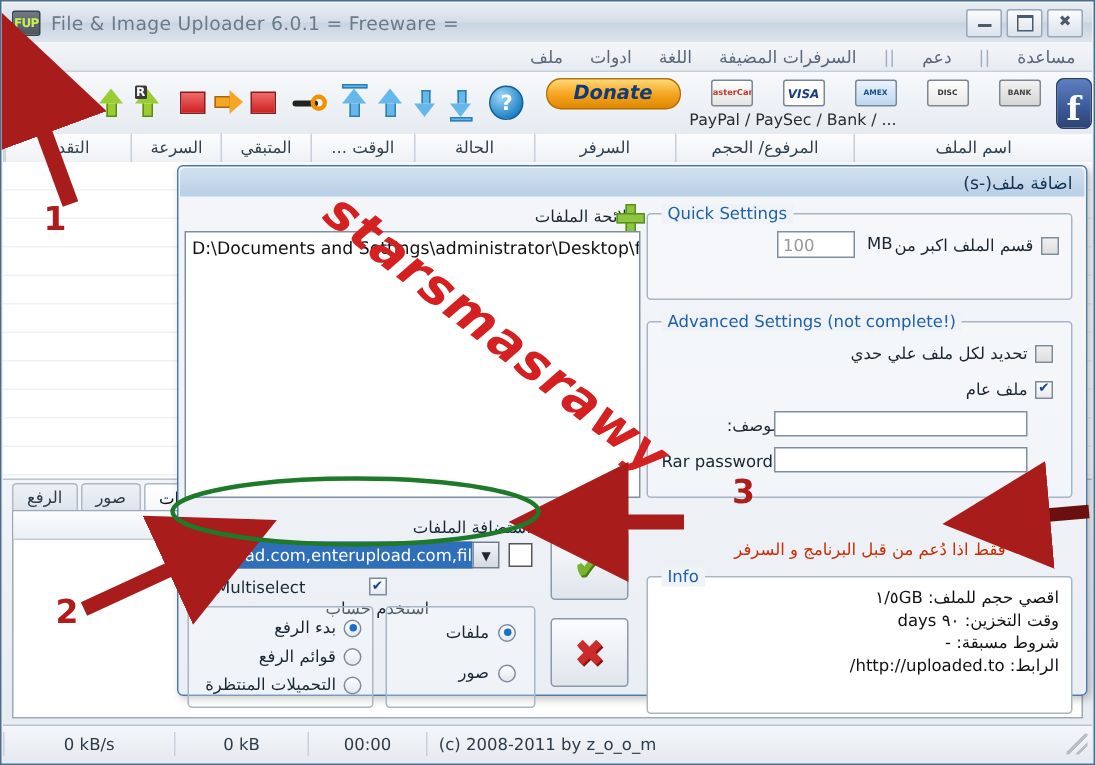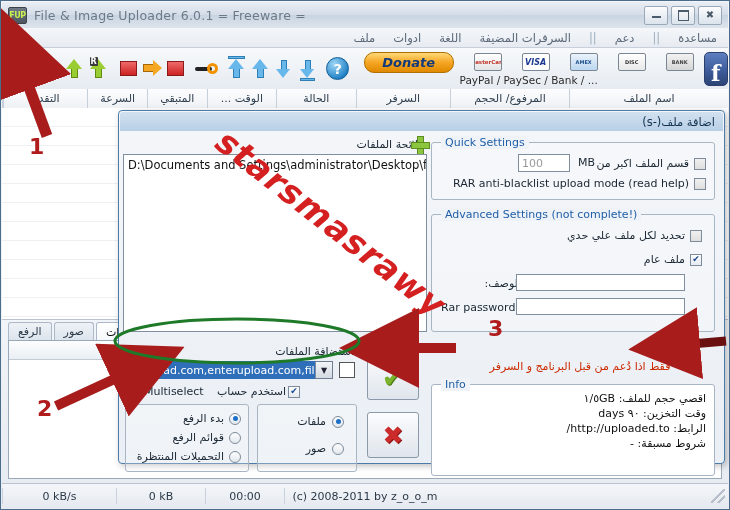--- a/index.html
+++ b/index.html
@@ -491,24 +491,20 @@
       </div>
 
       <div class="group" style="left:312px; top:10px; width:282px; height:56px;">
         <div class="gtitle">Quick Settings</div>
         <div style="position:absolute; right:8px; top:14px; direction:rtl; display:flex; align-items:center; gap:5px;">
           <span class="chk gray"></span>
           <span class="lbl-ar">قسم الملف اكبر من</span>
         </div>
         <div class="txtbox" style="position:absolute; left:86px; top:11px; width:52px; height:18px; color:#999;">100</div>
         <div style="position:absolute; left:146px; top:13px; font-size:11px; color:#1a2733;">MB</div>
-        <div style="position:absolute; right:8px; top:34px; direction:rtl; display:flex; align-items:center; gap:5px;">
-          <span class="chk gray"></span>
-          <span style="font-size:11px; color:#1a2733; direction:ltr;">RAR anti-blacklist upload mode (read help)</span>
-        </div>
       </div>
 
       <div class="group" style="left:312px; top:82px; width:282px; height:116px;">
         <div class="gtitle">Advanced Settings (not complete!)</div>
         <div style="position:absolute; right:12px; top:14px; direction:rtl; display:flex; align-items:center; gap:5px;">
           <span class="chk gray"></span>
           <span class="lbl-ar">تحديد لكل ملف علي حدي</span>
         </div>
         <div style="position:absolute; right:12px; top:38px; direction:rtl; display:flex; align-items:center; gap:5px;">
           <span class="chk on"></span>
@@ -526,21 +522,21 @@
       <div class="combo">
         <div class="val">duckload.com,enterupload.com,filekeep</div>
         <div class="arrow">▼</div>
       </div>
       <div class="small-chk-box"></div>
 
       <div style="position:absolute; left:8px; top:253px; display:flex; align-items:center; gap:5px;">
         <span class="chk on"></span>
         <span style="font-size:11px; color:#1a2733;">Multiselect</span>
       </div>
-      <div style="position:absolute; left:98px; top:253px; direction:rtl; display:flex; align-items:center; gap:2px;">
+      <div style="position:absolute; left:98px; top:253px; direction:rtl; display:flex; align-items:center; gap:2px;flex-direction:column;">
         <span class="chk on"></span>
         <span class="lbl-ar">استخدم حساب</span>
       </div>
 
       <div class="group" style="left:6px; top:272px; width:122px; height:66px;">
         <div style="position:absolute; right:7px; top:7px; direction:rtl; display:flex; align-items:center; gap:5px;">
           <span class="radio on"></span>
           <span class="lbl-ar">بدء الرفع</span>
         </div>
         <div style="position:absolute; right:7px; top:26px; direction:rtl; display:flex; align-items:center; gap:5px;">
@@ -569,22 +565,22 @@
       </div>
       <div class="cancelbtn">
         <span class="x-glyph">✖</span>
       </div>
 
       <div class="group" style="left:312px; top:252px; width:282px; height:90px; background:#fff;">
         <div class="gtitle" style="background:#eff3f8;">Info</div>
         <div style="position:absolute; inset:6px 8px; direction:rtl; font-size:11px; color:#111; line-height:15px;">
           <div>اقصي حجم للملف: ١/٥GB</div>
           <div>وقت التخزين: ٩٠ days</div>
+          <div>شروط مسبقة: -</div>
           <div>الرابط: http://uploaded.to/</div>
-          <div>شروط مسبقة: -</div>
         </div>
       </div>
 
     </div>
   </div>
 
   <div class="watermark">starsmasrawy</div>
 
   <svg class="overlay" viewBox="0 0 730 510">
     <defs>

